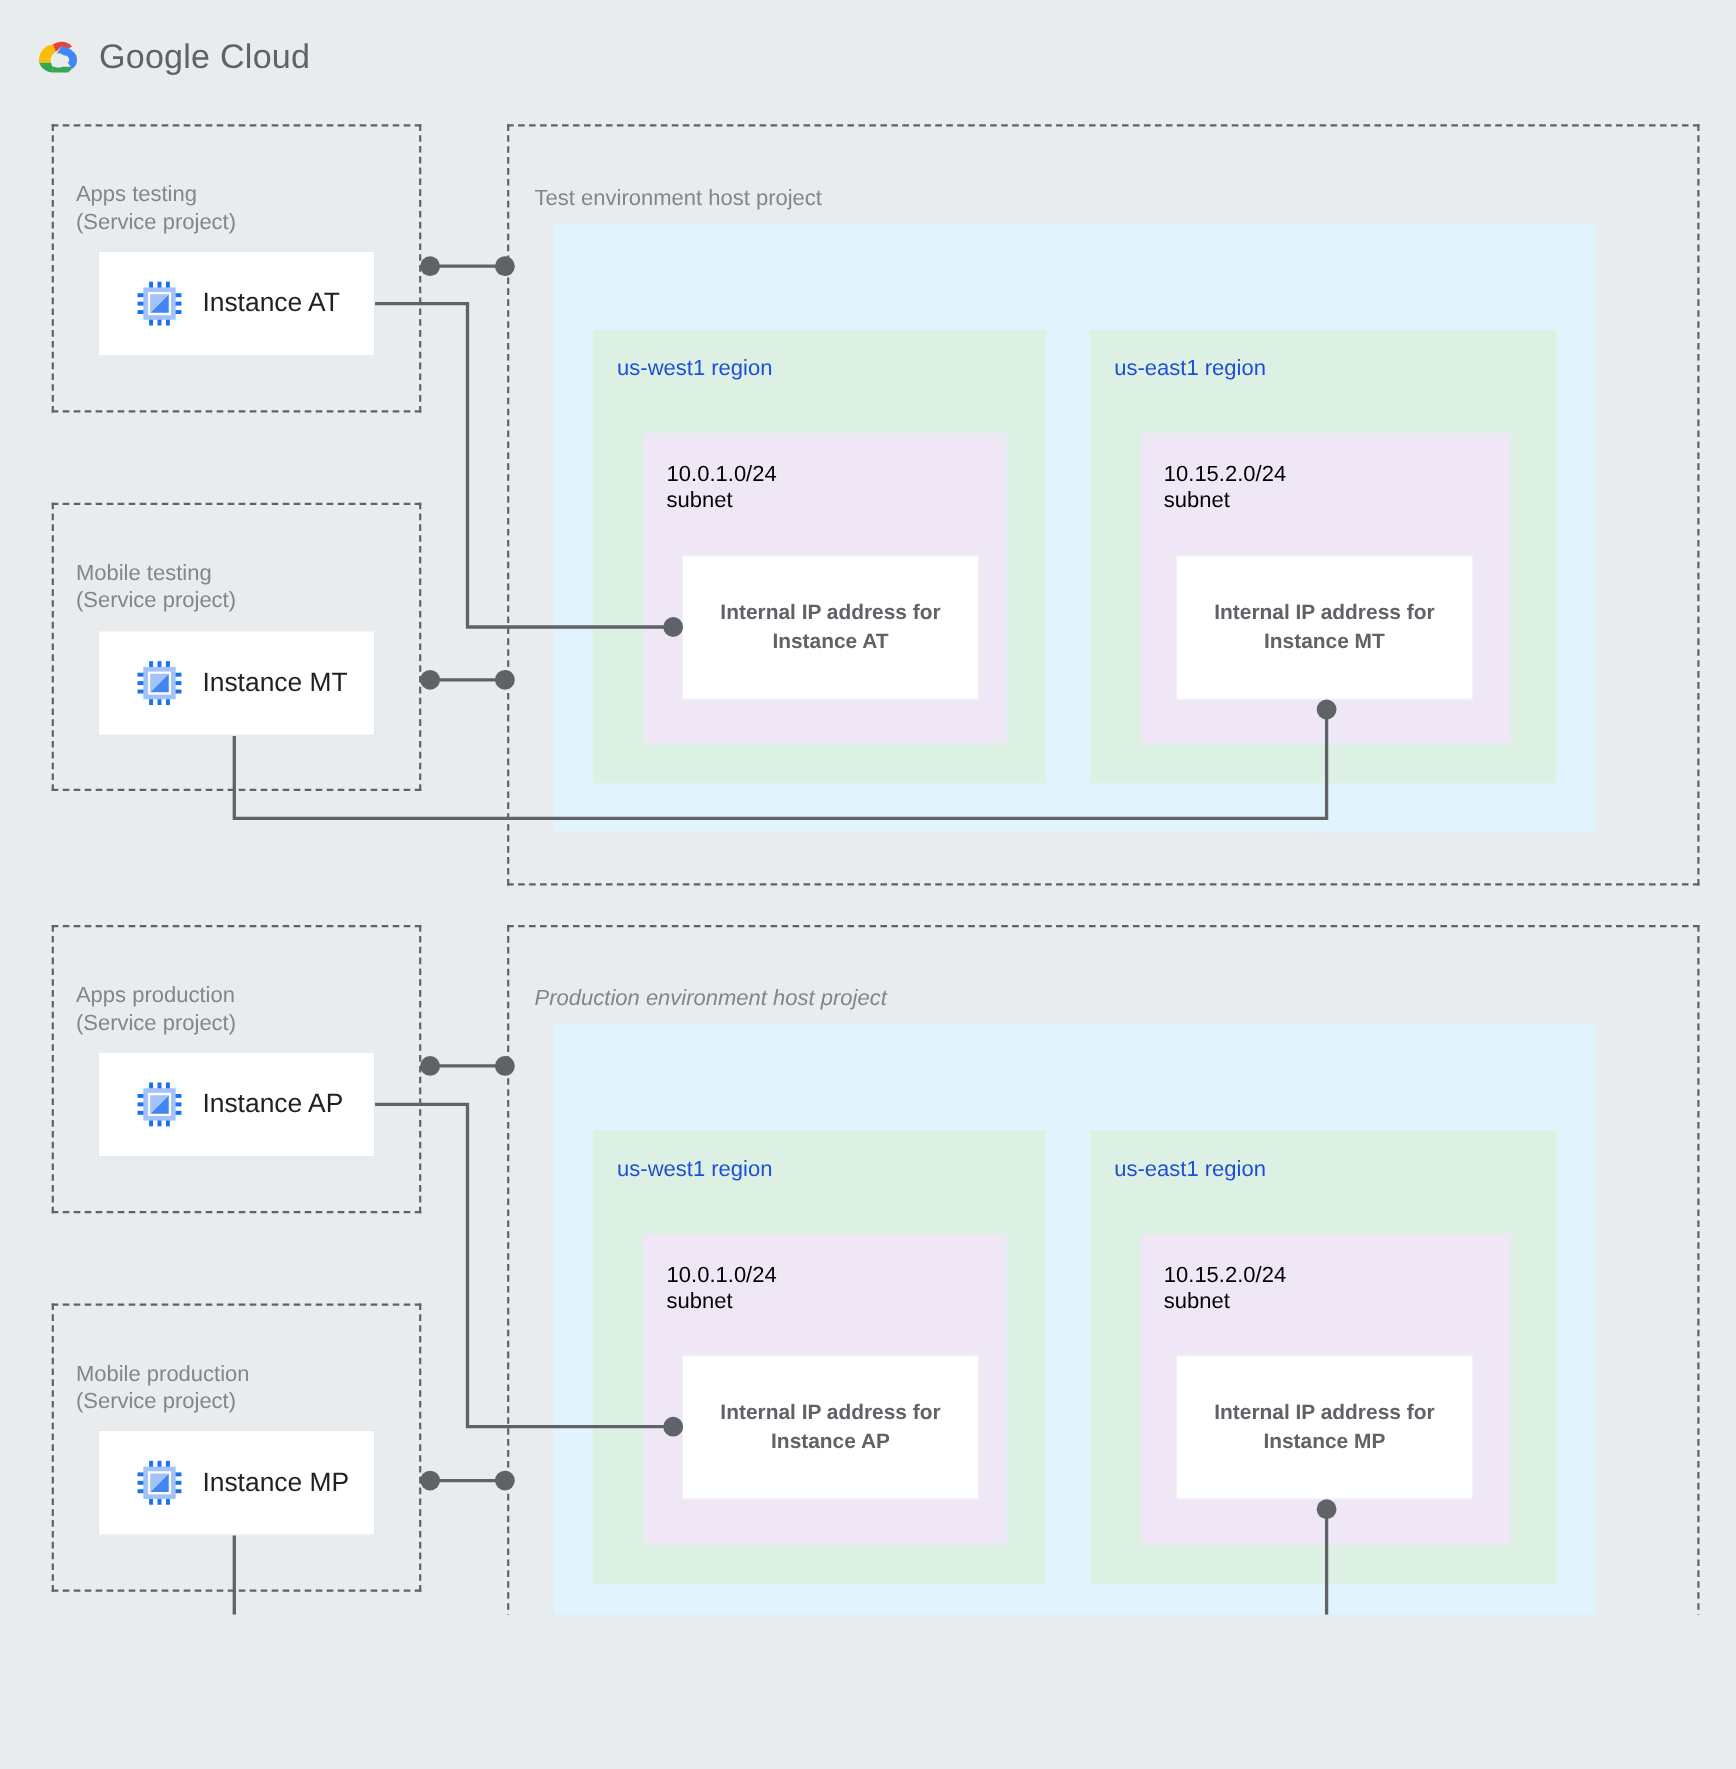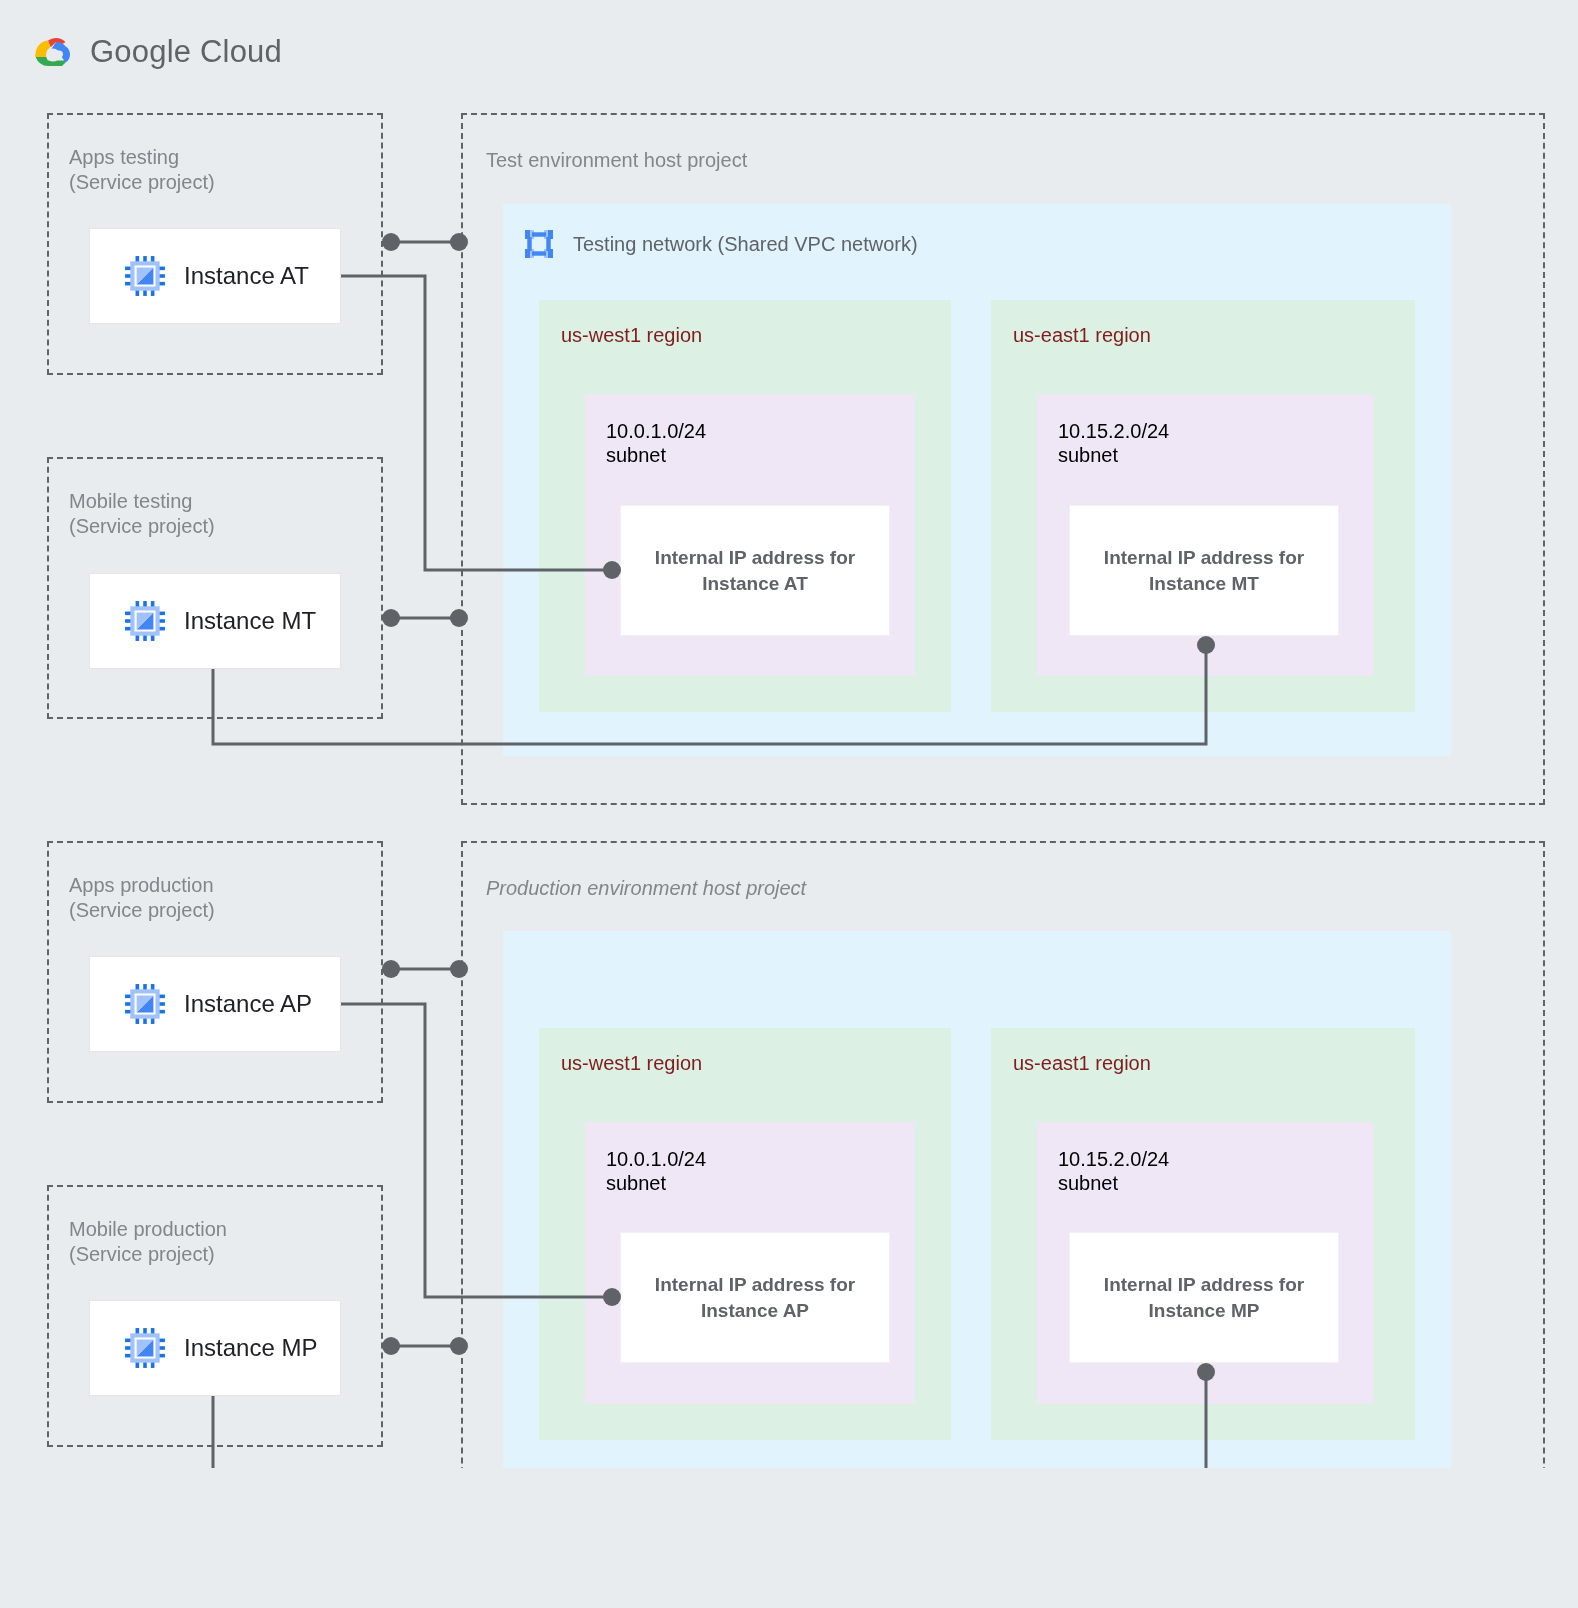--- a/index.html
+++ b/index.html
@@ -41,20 +41,21 @@
     border: 2px dashed #5f6368;
     box-sizing: border-box;
     background: transparent;
   }
   .proj-label {
     position: absolute;
     color: #80868b;
     font-size: 20px;
     line-height: 25px;
     white-space: pre-line;
+    margin-top: 20px;
   }
 
   
   .vpc {
     position: absolute;
     background: #e1f3fd;
     box-sizing: border-box;
   }
   .vpc-head {
     position: absolute;
@@ -72,21 +73,21 @@
   .region {
     position: absolute;
     background: #ddf0e4;
     box-sizing: border-box;
   }
   .region-label {
     position: absolute;
     left: 22px;
     top: 24px;
     font-size: 20px;
-    color: #7f1d1d;
+    color: #1d4ed8;
     white-space: nowrap;
   }
 
   
   .subnet {
     position: absolute;
     background: #efe6f6;
     box-sizing: border-box;
   }
   .subnet-label {
@@ -226,37 +227,20 @@
       <path d="M12 28 L28 12 L12 12 Z" fill="#a1c2fa"></path>
     </svg>
     <div class="inst-label">Instance MT</div>
   </div>
 
   <div class="proj" style="left:461px; top:113px; width:1084px; height:692px;">
     <div class="proj-label" style="left:23px; top:33px;">Test environment host project</div>
   </div>
 
   <div class="vpc" style="left:503px; top:204px; width:948px; height:552px;"></div>
-  <div class="vpc-head" style="left:521px; top:226px;">
-    <svg class="icon-vpc" viewBox="0 0 36 36">
-      <rect x="4" y="4" width="9" height="9" fill="#a1c2fa"></rect>
-      <rect x="4" y="4" width="5" height="9" fill="#4285f4"></rect>
-      <rect x="23" y="4" width="9" height="9" fill="#a1c2fa"></rect>
-      <rect x="27" y="4" width="5" height="9" fill="#4285f4"></rect>
-      <rect x="4" y="23" width="9" height="9" fill="#a1c2fa"></rect>
-      <rect x="4" y="23" width="5" height="9" fill="#4285f4"></rect>
-      <rect x="23" y="23" width="9" height="9" fill="#a1c2fa"></rect>
-      <rect x="27" y="23" width="5" height="9" fill="#4285f4"></rect>
-      <rect x="11" y="6.3" width="14" height="4.4" fill="#4285f4"></rect>
-      <rect x="11" y="25.3" width="14" height="4.4" fill="#4285f4"></rect>
-      <rect x="6.3" y="11" width="4.4" height="14" fill="#4285f4"></rect>
-      <rect x="25.3" y="11" width="4.4" height="14" fill="#4285f4"></rect>
-    </svg>
-    <div class="vpc-title">Testing network (Shared VPC network)</div>
-  </div>
 
   <div class="region" style="left:539px; top:300px; width:412px; height:412px;">
     <div class="region-label">us-west1 region</div>
   </div>
   <div class="subnet" style="left:585px; top:394px; width:330px; height:282px;">
     <div class="subnet-label">10.0.1.0/24
 subnet</div>
   </div>
   <div class="ipbox" style="left:620px; top:505px; width:270px; height:131px;">
     <div class="ipbox-text">Internal IP address for

